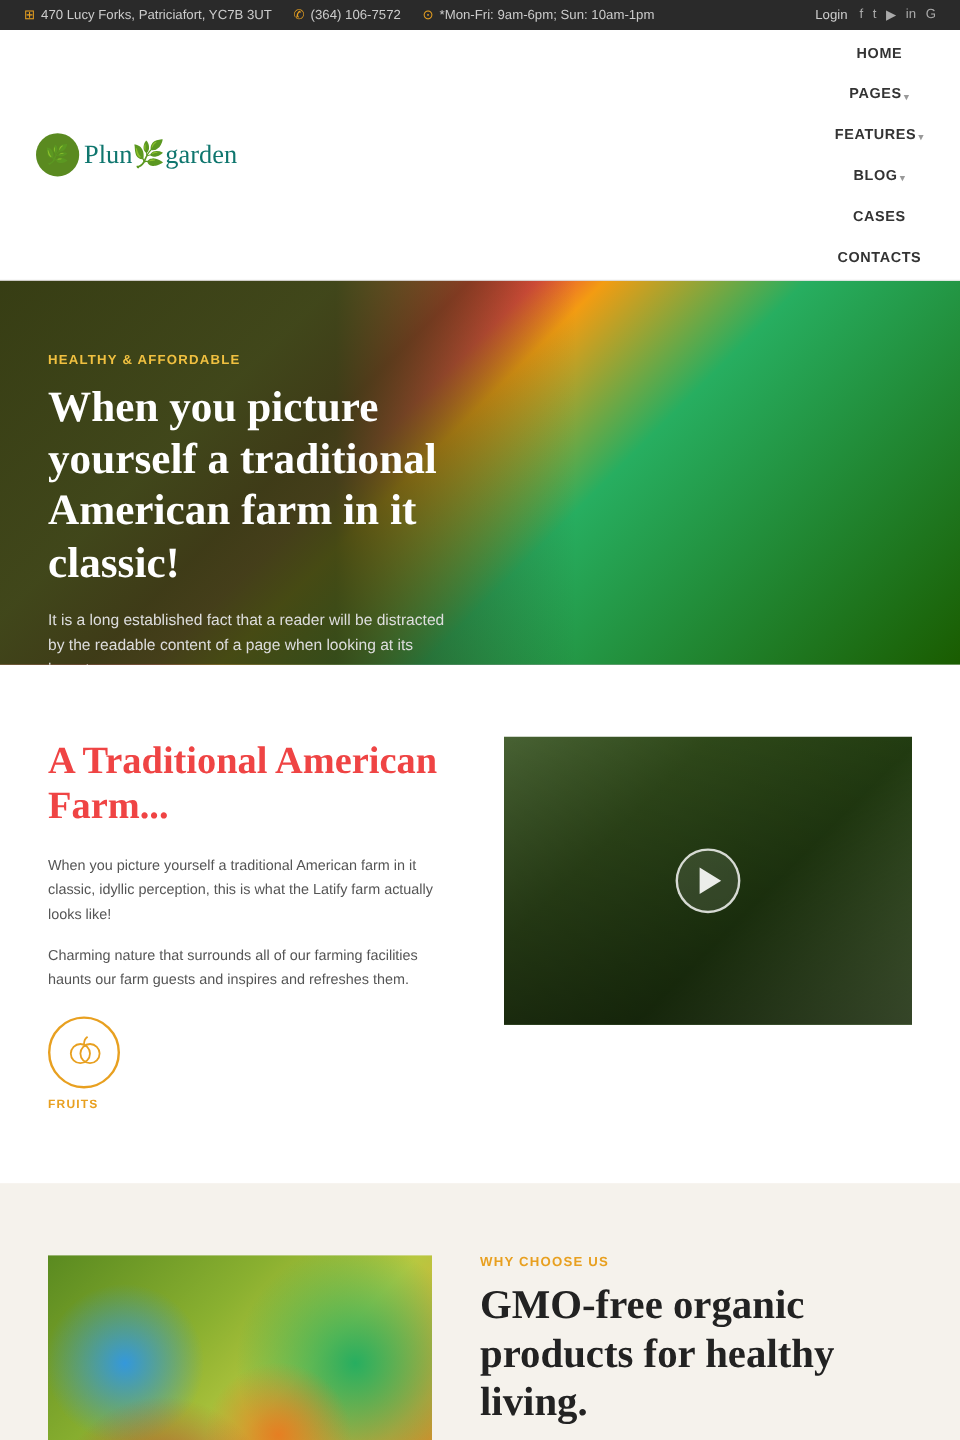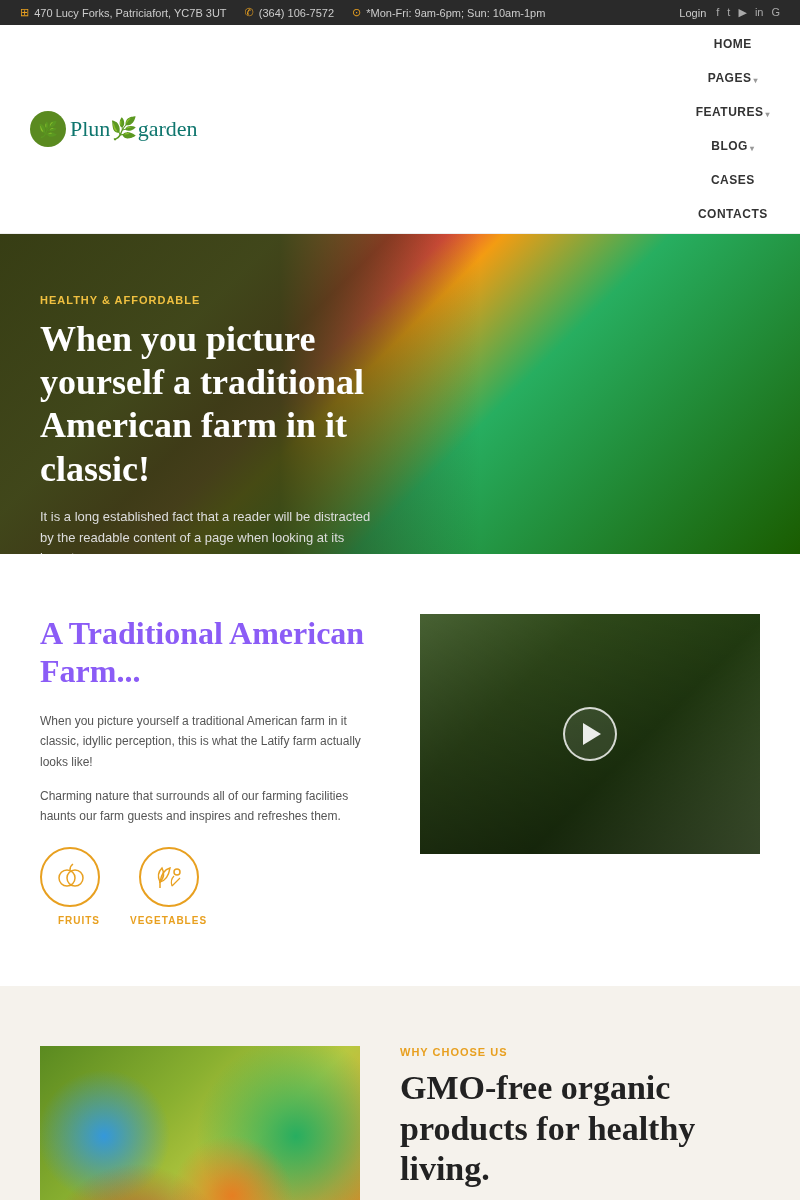--- a/index.html
+++ b/index.html
@@ -117,38 +117,38 @@
       color: #e8a020;
       font-size: 11px;
       font-family: Arial, sans-serif;
       font-weight: 700;
       text-transform: uppercase;
       letter-spacing: 1px;
       margin-bottom: 10px;
     }
     .section-title {
       font-size: 32px;
-      color: #8b5cf6;
+      color: #ef4444;
       line-height: 1.2;
       margin-bottom: 20px;
       font-family: Georgia, serif;
     }
     .section-body {
       font-size: 12px;
       color: #555;
       line-height: 1.7;
       font-family: Arial, sans-serif;
       margin-bottom: 14px;
     }
     .icons-row {
       display: flex;
       gap: 30px;
       margin-top: 20px;
     }
-    .icon-item { text-align: right; }
+    .icon-item { text-align: left; }
     .icon-circle {
       width: 60px; height: 60px;
       border: 2px solid #e8a020;
       border-radius: 50%;
       display: flex; align-items: center; justify-content: center;
       margin: 0 auto 8px;
       font-size: 24px;
       color: #e8a020;
     }
     .icon-label {
@@ -305,32 +305,20 @@
       <div class="icon-item">
         <div class="icon-circle">
           <svg width="30" height="30" viewBox="0 0 30 30" fill="none" stroke="#e8a020" stroke-width="1.5">
             <circle cx="12" cy="16" r="8"></circle>
             <circle cx="20" cy="16" r="8"></circle>
             <path d="M15 8 Q15 4 18 2" stroke="#e8a020" stroke-width="1.5" fill="none"></path>
           </svg>
         </div>
         <div class="icon-label">FRUITS</div>
       </div>
-      <div class="icon-item">
-        <div class="icon-circle">
-          <svg width="34" height="30" viewBox="0 0 34 30" fill="none" stroke="#e8a020" stroke-width="1.5">
-            <path d="M8 20 Q10 8 18 6 Q16 18 8 20Z"></path>
-            <path d="M8 20 Q4 12 10 6 Q14 14 8 20Z"></path>
-            <line x1="8" y1="20" x2="8" y2="26"></line>
-            <path d="M20 24 Q24 20 28 16 M20 24 Q18 18 22 14" stroke-width="1.2"></path>
-            <circle cx="25" cy="10" r="3"></circle>
-          </svg>
-        </div>
-        <div class="icon-label">VEGETABLES</div>
-      </div>
     </div>
   </div>
   <div class="section-know-right">
     <div class="video-thumb">
       <div class="video-thumb-bg"></div>
       <div class="play-btn">
         <div class="play-triangle"></div>
       </div>
     </div>
   </div>

